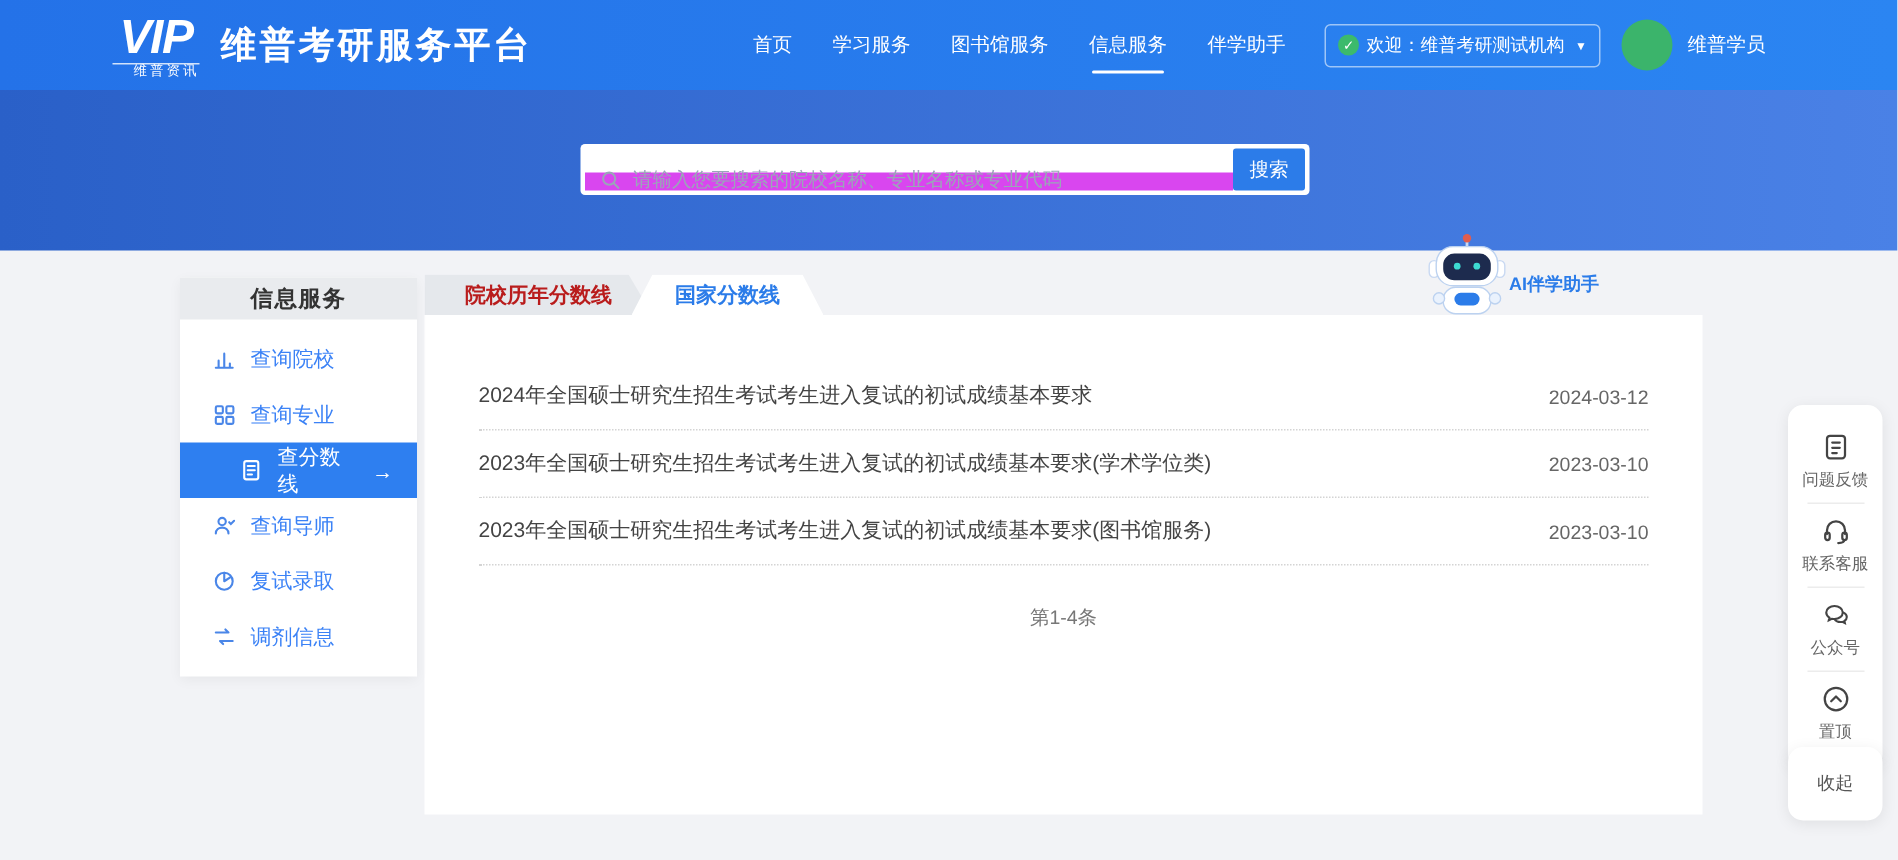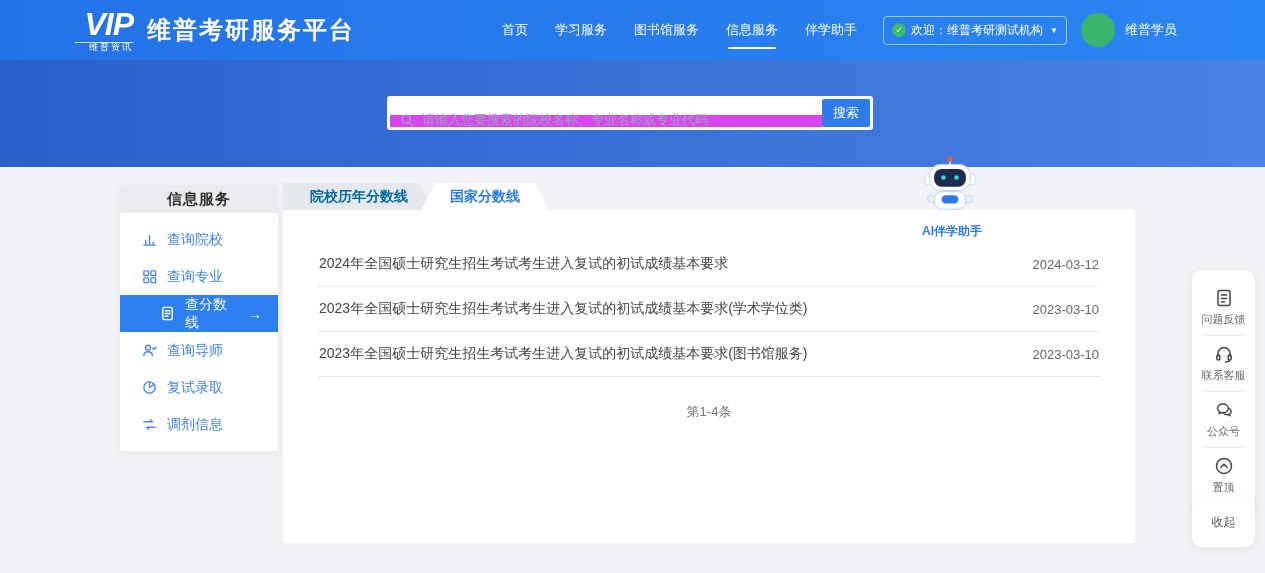--- a/index.html
+++ b/index.html
@@ -11,21 +11,21 @@
     overflow:hidden;
   }
   
   .header {
     position:absolute; top:0; left:0; width:1265px; height:60px;
     background:linear-gradient(90deg,#2472e8 0%,#2b85f2 100%);
     display:flex; align-items:center;
     padding:0 88px 0 75px;
     z-index:30;
   }
-  .logo { display:flex; flex-direction:column; align-items:flex-end; line-height:1; color:#fff; }
+  .logo { display:flex; flex-direction:column; align-items:center; line-height:1; color:#fff; }
   .logo-vip { font-size:32px; font-weight:bold; font-style:italic; letter-spacing:-1px; }
   .logo-sub { font-size:9px; letter-spacing:2px; margin-top:2px; padding-left:14px; border-top:1px solid rgba(255,255,255,.8); }
   .site-title { color:#fff; font-size:24px; font-weight:bold; letter-spacing:2px; margin-left:14px; }
   .nav { display:flex; gap:27px; margin-left:auto; }
   .nav-item { color:#fff; font-size:13px; cursor:pointer; position:relative; padding:6px 0; white-space:nowrap; }
   .nav-item.active::after {
     content:""; position:absolute; left:2px; right:2px; bottom:-4px;
     height:2px; background:#fff; border-radius:1px;
   }
   .welcome-box {
@@ -89,40 +89,40 @@
   .side-item .go-arrow { margin-left:auto; padding-right:16px; font-size:14px; }
 
   
   .main-area { position:absolute; left:283px; top:183px; width:852px; z-index:12; }
   .tab-row { display:flex; height:27px; position:relative; }
   .tab {
     display:flex; align-items:center; justify-content:center;
     font-size:14px; font-weight:bold; cursor:pointer;
   }
   .tab-inactive {
-    width:152px; background:#e5e8ec; color:#0369a1;
+    width:152px; background:#e5e8ec; color:#b91c1c;
     clip-path:polygon(0 0, calc(100% - 16px) 0, 100% 100%, 0 100%);
   }
   .tab-active {
     width:128px; margin-left:-14px; background:#fff; color:#2b7ce9; z-index:2;
     clip-path:polygon(14px 0, calc(100% - 14px) 0, 100% 100%, 0 100%);
   }
   .card-body { background:#fff; height:333px; padding:32px 36px 0; }
   .notice-row {
     height:45px; display:flex; align-items:center; justify-content:space-between;
     border-bottom:1px dotted #d4d4d4; cursor:pointer;
   }
   .notice-title { font-size:14px; color:#444; }
   .notice-date { font-size:13px; color:#666; }
   .pagination { margin-top:26px; text-align:center; font-size:13px; color:#777; }
 
   
   .ai-widget {
-    position:absolute; left:922px; top:155px; width:64px; z-index:25;
-    display:flex; flex-direction:column; align-items:flex-start; cursor:pointer;
+    position:absolute; left:950px; top:155px; width:64px; z-index:25;
+    display:flex; flex-direction:row; align-items:center; cursor:pointer;
   }
   .ai-label { margin-top:6px; font-size:12px; font-weight:bold; color:#2b7ce9; white-space:nowrap; }
 
   
   .float-panel {
     position:absolute; left:1192px; top:270px; width:63px; z-index:25;
     background:#fff; border-radius:10px; box-shadow:0 2px 10px rgba(0,0,0,.08);
     display:flex; flex-direction:column; align-items:center; padding:10px 0;
   }
   .float-item {

